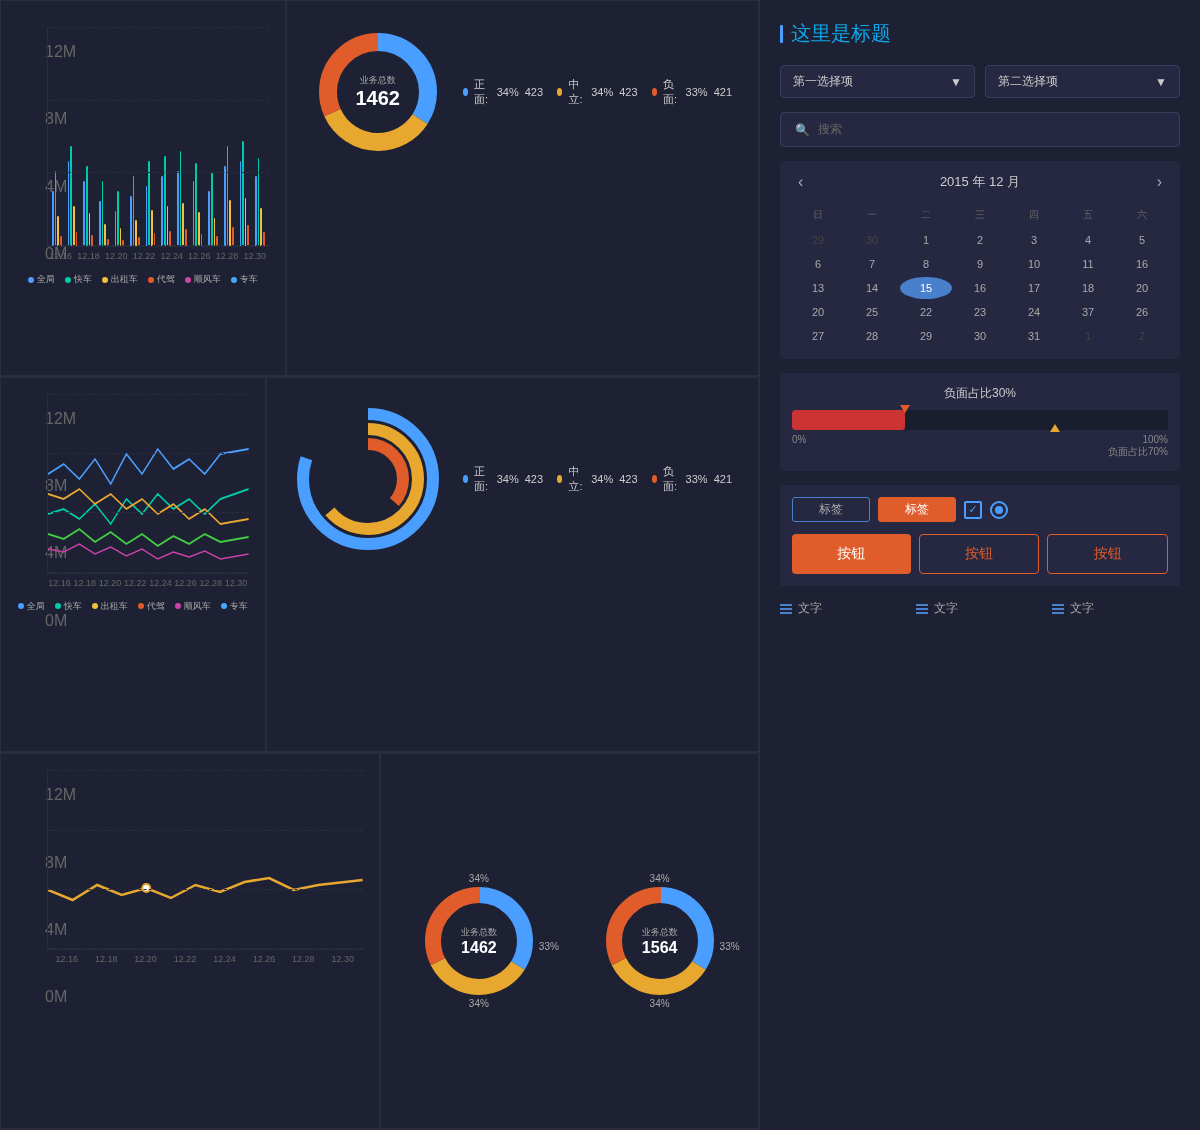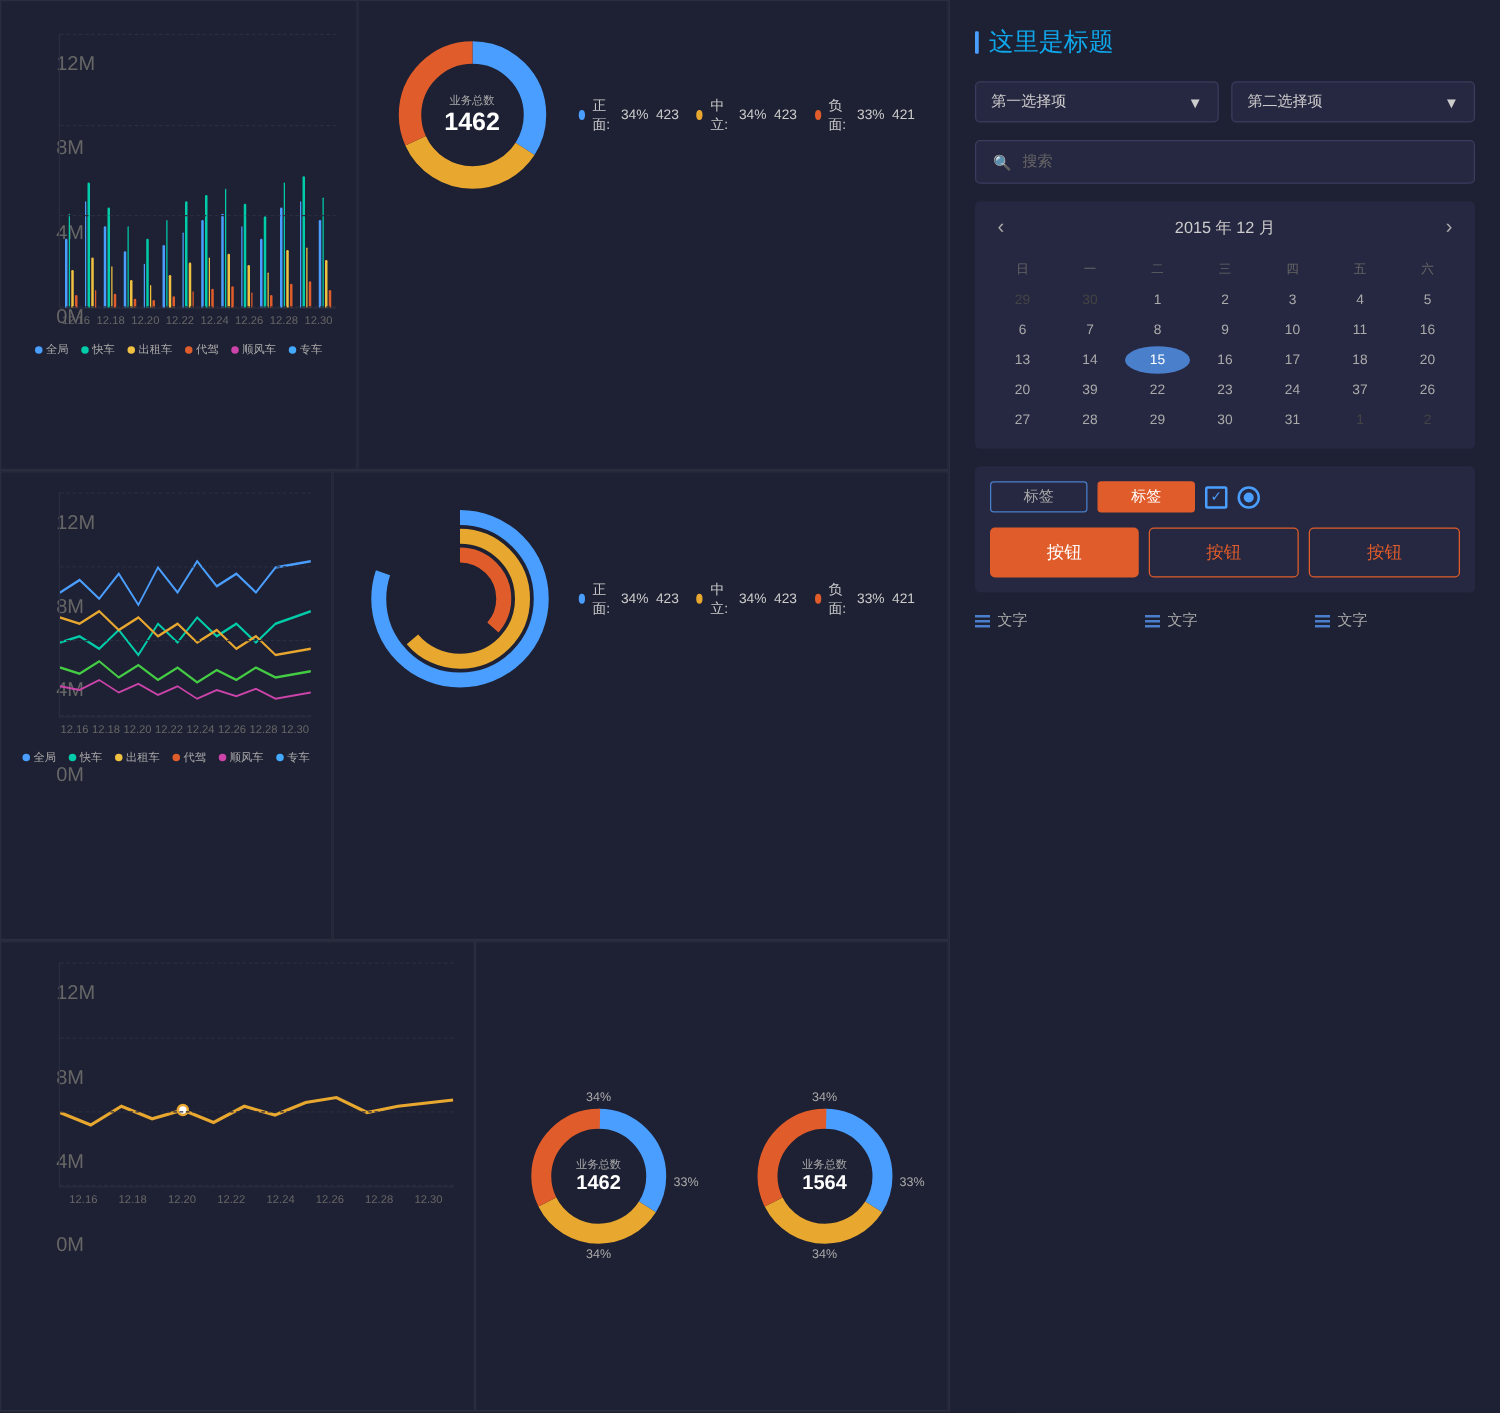--- a/index.html
+++ b/index.html
@@ -810,37 +810,57 @@
 
         <div class="cal-cell">13</div>
         <div class="cal-cell">14</div>
         <div class="cal-cell today">15</div>
         <div class="cal-cell">16</div>
         <div class="cal-cell">17</div>
         <div class="cal-cell">18</div>
         <div class="cal-cell">20</div>
 
         <div class="cal-cell">20</div>
-        <div class="cal-cell">39</div>
+        <div class="cal-cell">25</div>
         <div class="cal-cell">22</div>
         <div class="cal-cell">23</div>
         <div class="cal-cell">24</div>
         <div class="cal-cell">37</div>
         <div class="cal-cell">26</div>
 
         <div class="cal-cell">27</div>
         <div class="cal-cell">28</div>
         <div class="cal-cell">29</div>
         <div class="cal-cell">30</div>
         <div class="cal-cell">31</div>
         <div class="cal-cell other-month">1</div>
         <div class="cal-cell other-month">2</div>
       </div>
     </div>
 
+    <div class="progress-section">
+      <div class="progress-title">负面占比30%</div>
+      <div style="position:relative;">
+        <div class="progress-bar-wrap">
+          <div class="progress-fill" style="width:30%;"></div>
+        </div>
+
+        <div style="position:absolute; top:-5px; left:30%; transform:translateX(-50%);">
+          <div style="width:0;height:0;border-left:5px solid transparent;border-right:5px solid transparent;border-top:8px solid #e05c2a; margin:0 auto;"></div>
+        </div>
+        <div style="position:absolute; top:14px; left:70%; transform:translateX(-50%);">
+          <div style="width:0;height:0;border-left:5px solid transparent;border-right:5px solid transparent;border-bottom:8px solid #e8a830; margin:0 auto;"></div>
+        </div>
+      </div>
+      <div class="progress-labels">
+        <span>0%</span>
+        <span>100%</span>
+      </div>
+      <div class="progress-sublabel">负面占比70%</div>
+    </div>
 
     <div class="tags-section">
       <div class="tags-row">
         <div class="tag">标签</div>
         <div class="tag active">标签</div>
         <div class="check-icon">✓</div>
         <div class="radio-icon">
           <div class="radio-inner"></div>
         </div>
       </div>

